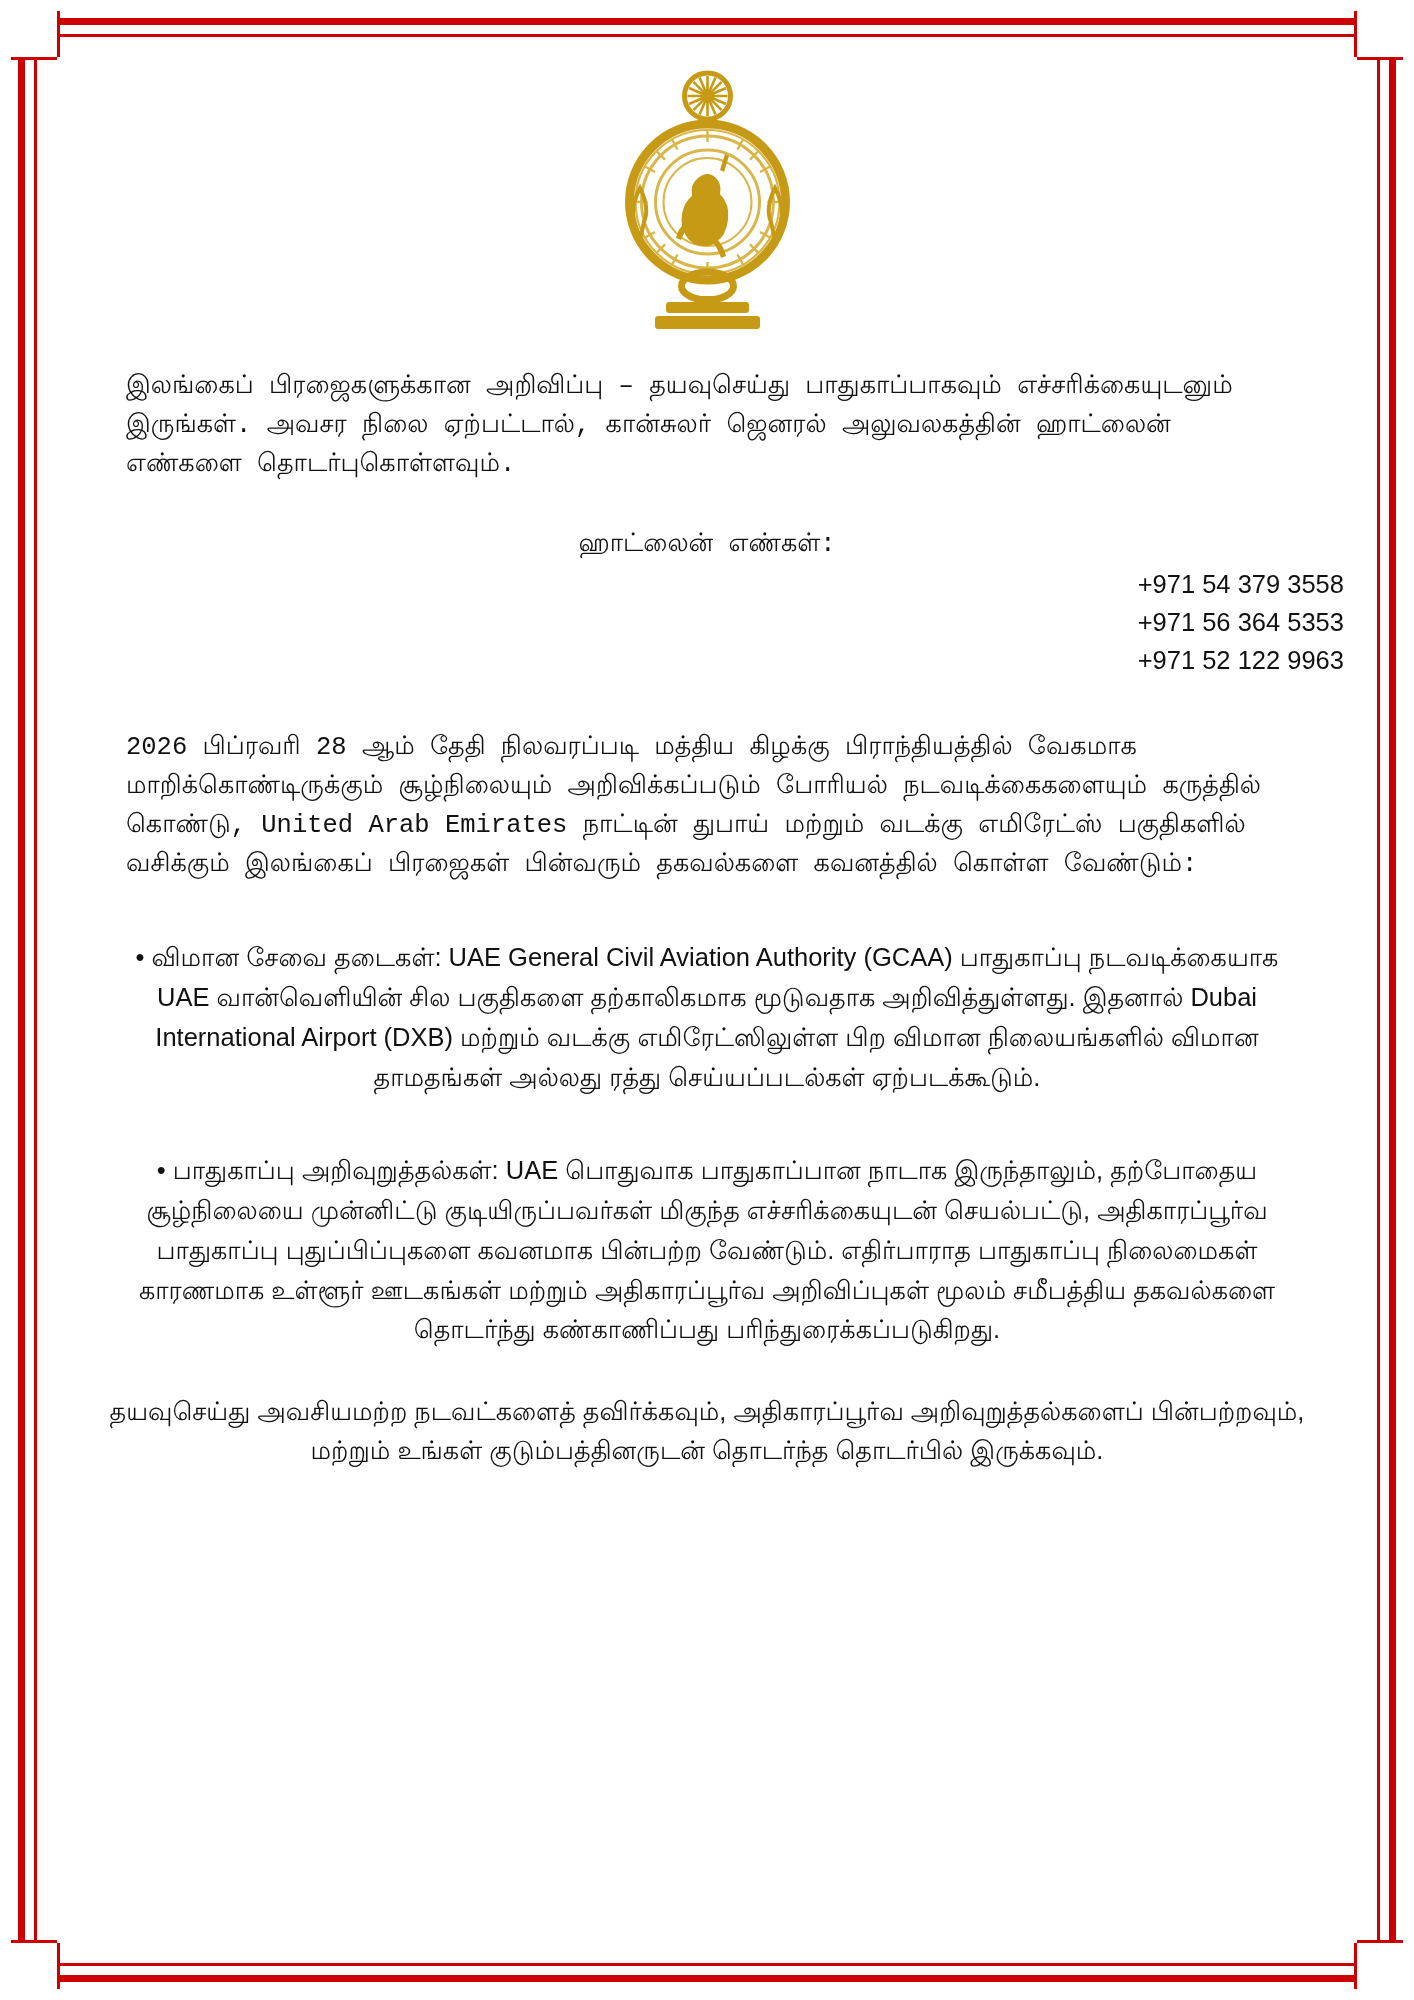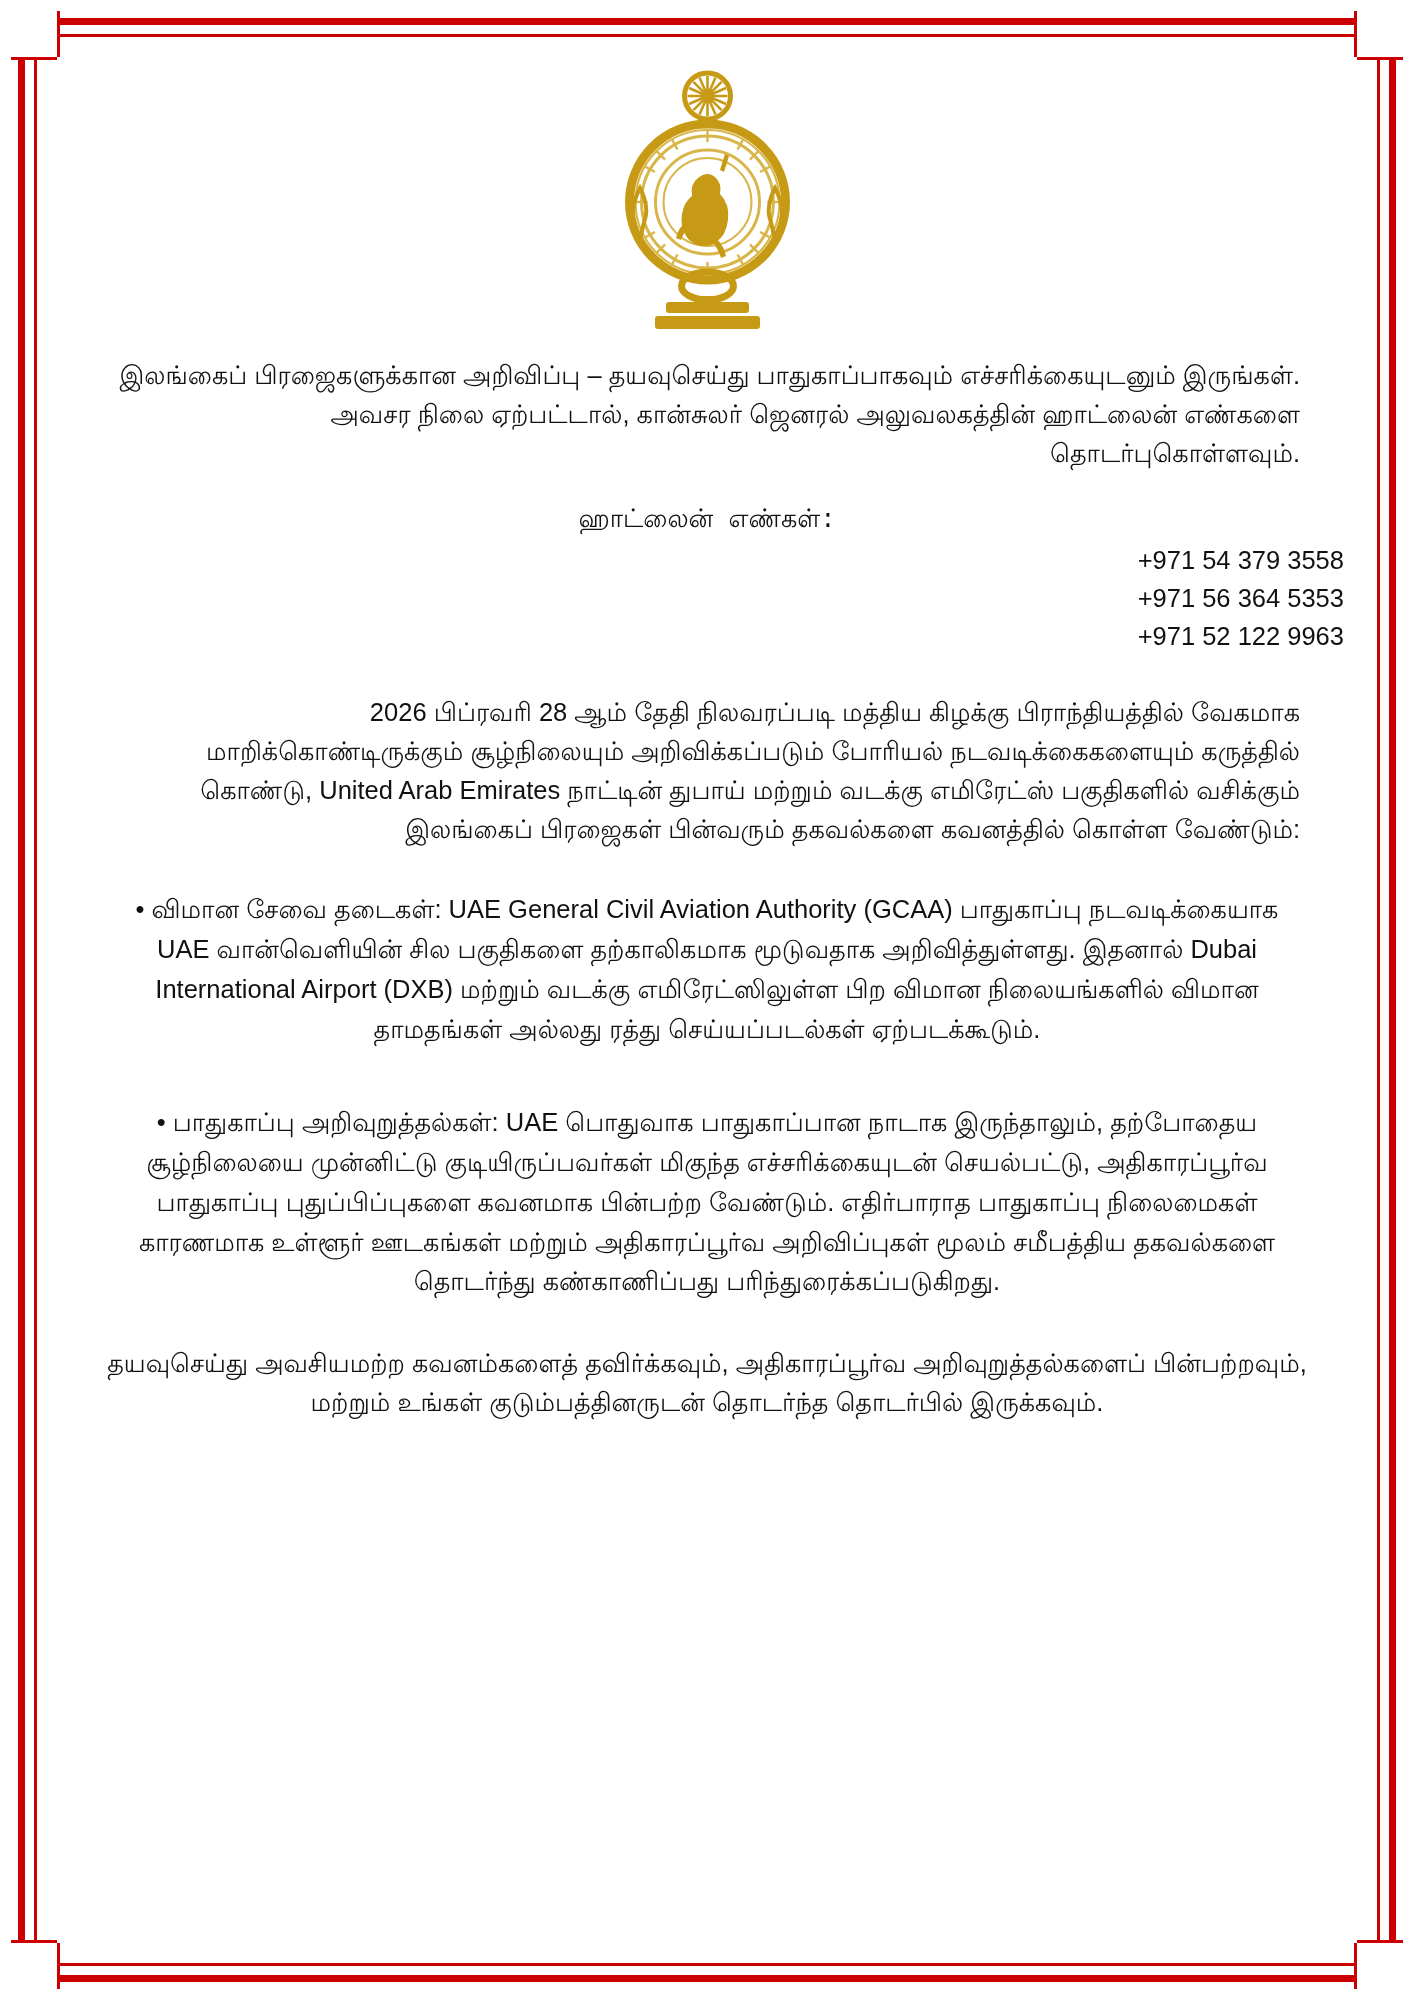--- a/index.html
+++ b/index.html
@@ -74,26 +74,27 @@
     overflow: hidden;
   }
 
   .crest-wrap {
     text-align: center;
     padding-top: 10px;
     padding-bottom: 14px;
   }
 
   .para {
-    text-align: right;
+    text-align: left;
     font-size: 25.5px;
     line-height: 1.52;
     color: #111111;
-    margin: 0;
+    margin: 12px;
     padding: 0 44px;
+    font-family: Liberation Mono, monospace;
   }
 
   .block-gap-lg { height: 38px; }
   .block-gap-md { height: 30px; }
 
   .hotline-title {
     text-align: center;
     font-size: 25.5px;
     line-height: 1.5;
     color: #111111;
@@ -223,18 +224,18 @@
   <div class="block-gap-md"></div>
 
   <p class="bullet-para">• விமான சேவை தடைகள்: UAE General Civil Aviation Authority (GCAA) பாதுகாப்பு நடவடிக்கையாக UAE வான்வெளியின் சில பகுதிகளை தற்காலிகமாக மூடுவதாக அறிவித்துள்ளது. இதனால் Dubai International Airport (DXB) மற்றும் வடக்கு எமிரேட்ஸிலுள்ள பிற விமான நிலையங்களில் விமான தாமதங்கள் அல்லது ரத்து செய்யப்படல்கள் ஏற்படக்கூடும்.</p>
 
   <div class="block-gap-md"></div>
 
   <p class="bullet-para">• பாதுகாப்பு அறிவுறுத்தல்கள்: UAE பொதுவாக பாதுகாப்பான நாடாக இருந்தாலும், தற்போதைய சூழ்நிலையை முன்னிட்டு குடியிருப்பவர்கள் மிகுந்த எச்சரிக்கையுடன் செயல்பட்டு, அதிகாரப்பூர்வ பாதுகாப்பு புதுப்பிப்புகளை கவனமாக பின்பற்ற வேண்டும். எதிர்பாராத பாதுகாப்பு நிலைமைகள் காரணமாக உள்ளூர் ஊடகங்கள் மற்றும் அதிகாரப்பூர்வ அறிவிப்புகள் மூலம் சமீபத்திய தகவல்களை தொடர்ந்து கண்காணிப்பது பரிந்துரைக்கப்படுகிறது.</p>
 
   <div class="block-gap-md"></div>
 
-  <p class="closing">தயவுசெய்து அவசியமற்ற கவனம்களைத் தவிர்க்கவும், அதிகாரப்பூர்வ அறிவுறுத்தல்களைப் பின்பற்றவும், மற்றும் உங்கள் குடும்பத்தினருடன் தொடர்ந்த தொடர்பில் இருக்கவும்.</p>
+  <p class="closing">தயவுசெய்து அவசியமற்ற நடவட்களைத் தவிர்க்கவும், அதிகாரப்பூர்வ அறிவுறுத்தல்களைப் பின்பற்றவும், மற்றும் உங்கள் குடும்பத்தினருடன் தொடர்ந்த தொடர்பில் இருக்கவும்.</p>
 
   <div class="block-gap-md"></div>
 
 
 </div>
 
 </body></html>

